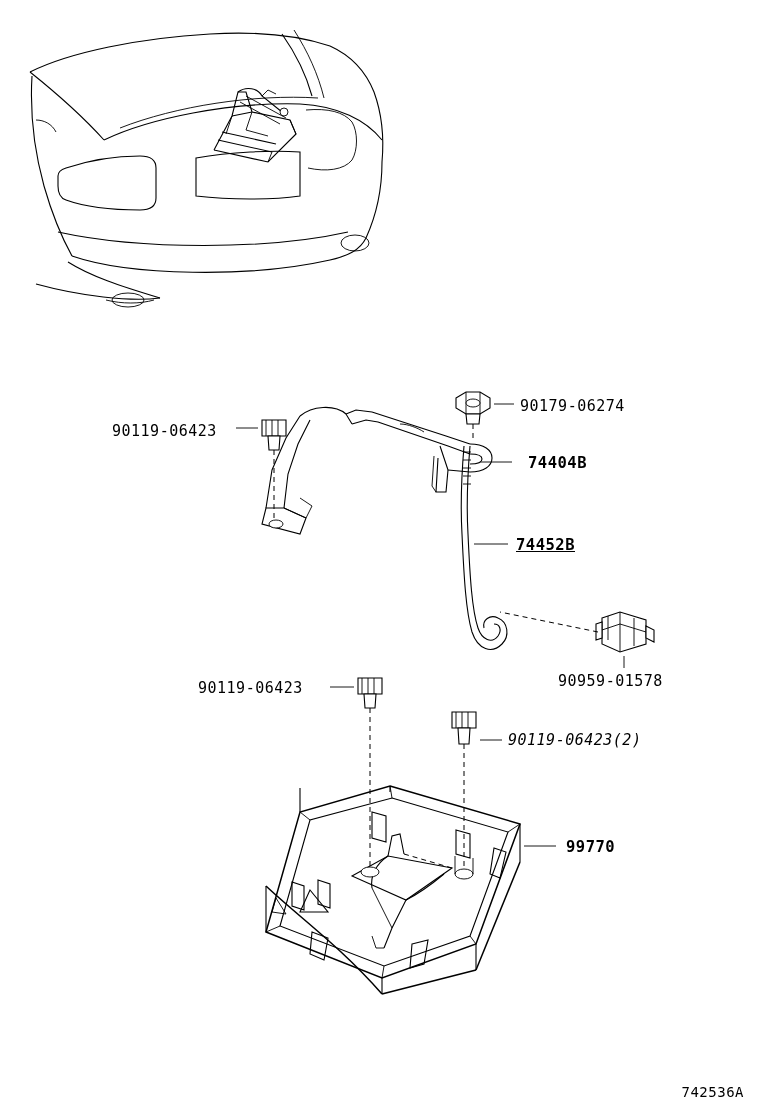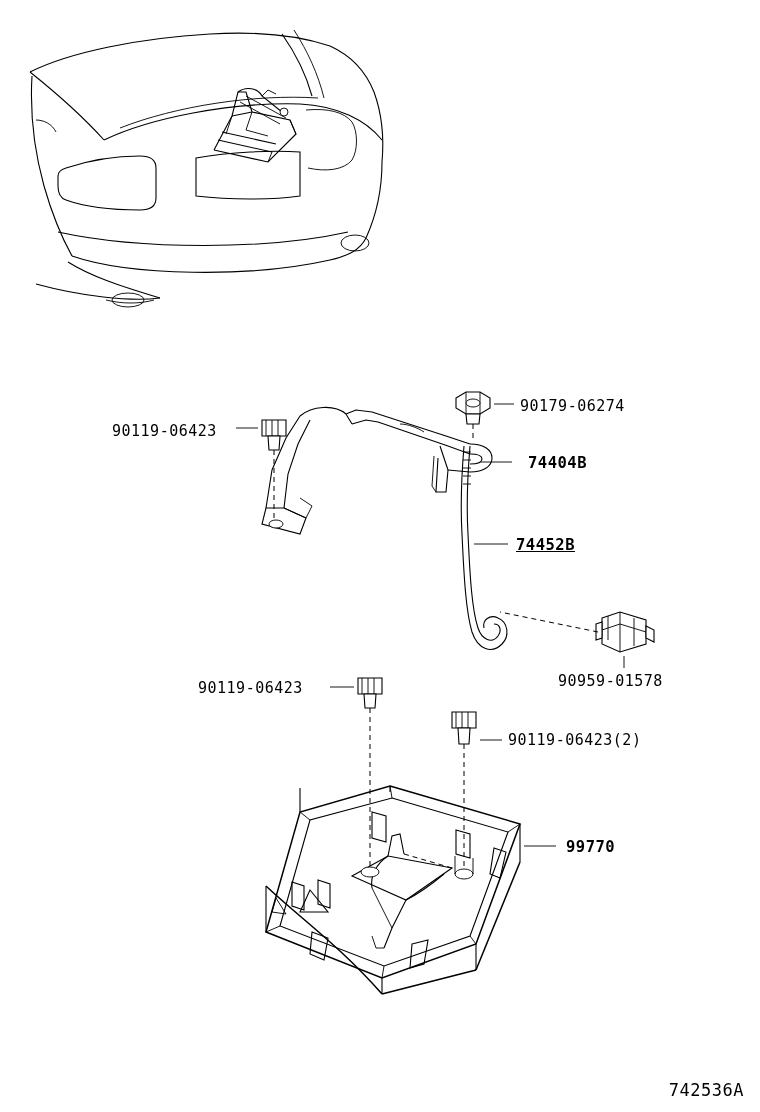--- a/index.html
+++ b/index.html
@@ -38,21 +38,21 @@
   }
   .label.bold {
     font-weight: bold;
     font-size: 15.5px;
   }
   .figcode {
     position: absolute;
     right: 16px;
     bottom: 12px;
     font-family: "DejaVu Sans Mono", monospace;
-    font-size: 17px;
+    font-size: 14px;
     letter-spacing: 0.5px;
     color: #000;
   }
   .ln { stroke: #000; fill: none; stroke-width: 1.1; }
   .ln-thin { stroke: #000; fill: none; stroke-width: 0.9; }
   .ln-thick { stroke: #000; fill: none; stroke-width: 1.5; }
   .dash { stroke: #000; fill: none; stroke-width: 1; stroke-dasharray: 5 4; }
   .wh { fill: #ffffff; }
 </style>
 </head>
@@ -244,17 +244,17 @@
       <path class="ln-thin" d="M480 740 L 502 740"></path>
     </g>
   </svg>
 
   <div class="label" style="left:112px; top:422px;">90119-06423</div>
   <div class="label" style="left:520px; top:397px;">90179-06274</div>
   <div class="label bold" style="left:520px; top:454px;margin-left:8px;">74404B</div>
   <div class="label bold" style="left:516px; top:536px;text-decoration:underline;">74452B</div>
   <div class="label" style="left:558px; top:672px;">90959-01578</div>
   <div class="label" style="left:198px; top:679px;">90119-06423</div>
-  <div class="label" style="left:508px; top:731px;">90119-06423(2)</div>
+  <div class="label" style="left:508px; top:731px;font-style:italic;">90119-06423(2)</div>
   <div class="label bold" style="left:566px; top:838px;">99770</div>
 
   <div class="figcode">742536A</div>
 </div>
 
 </body></html>

